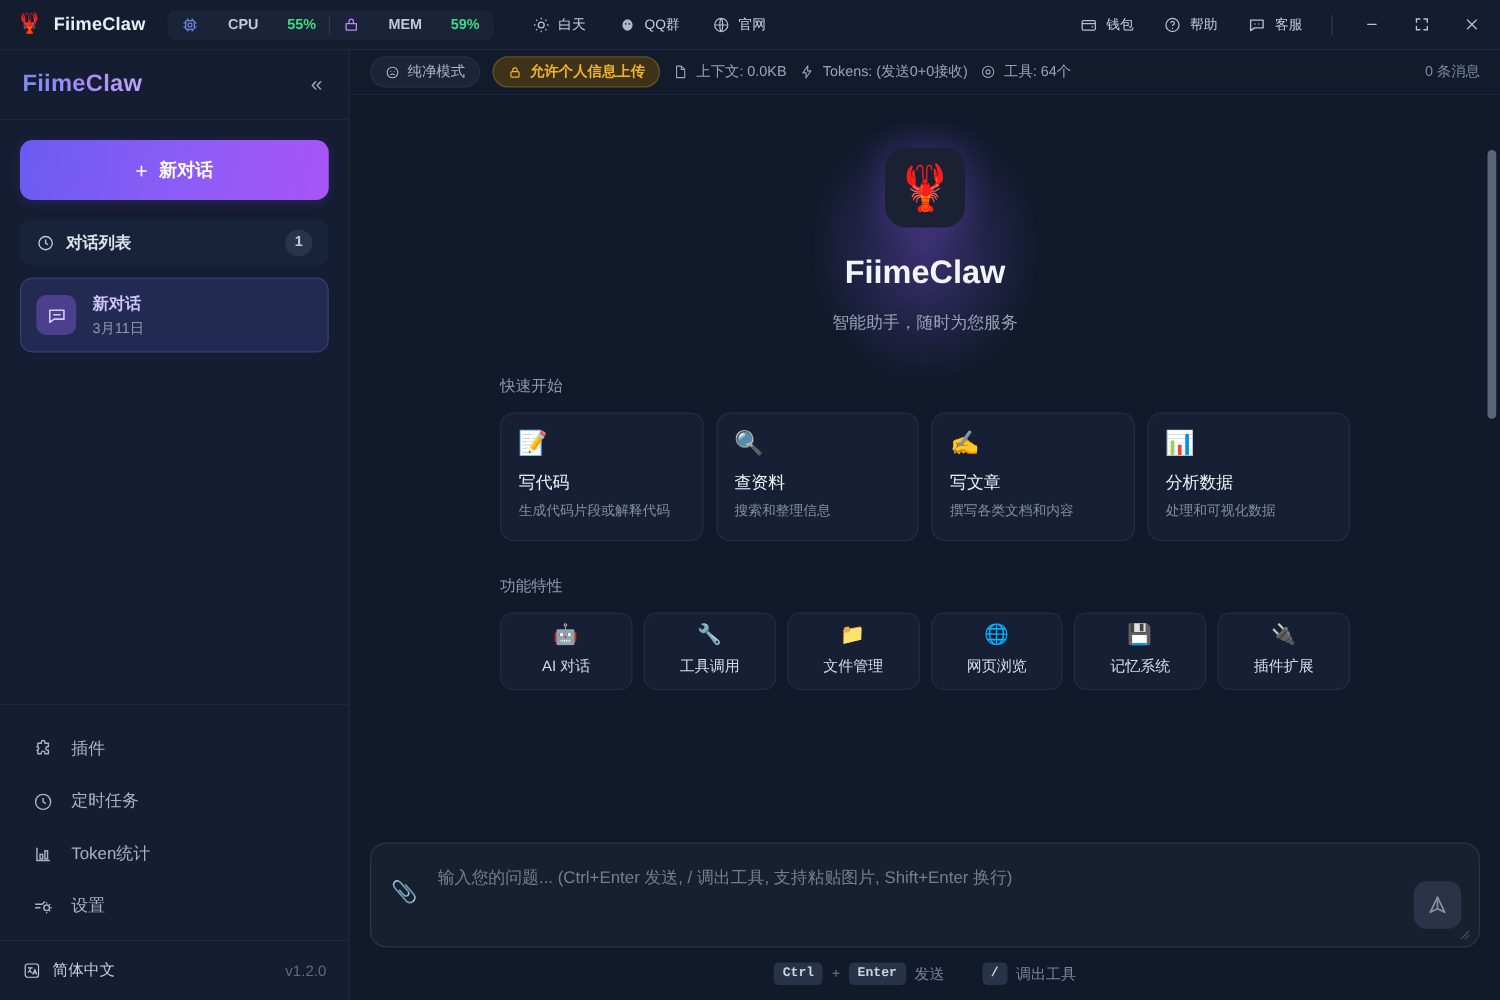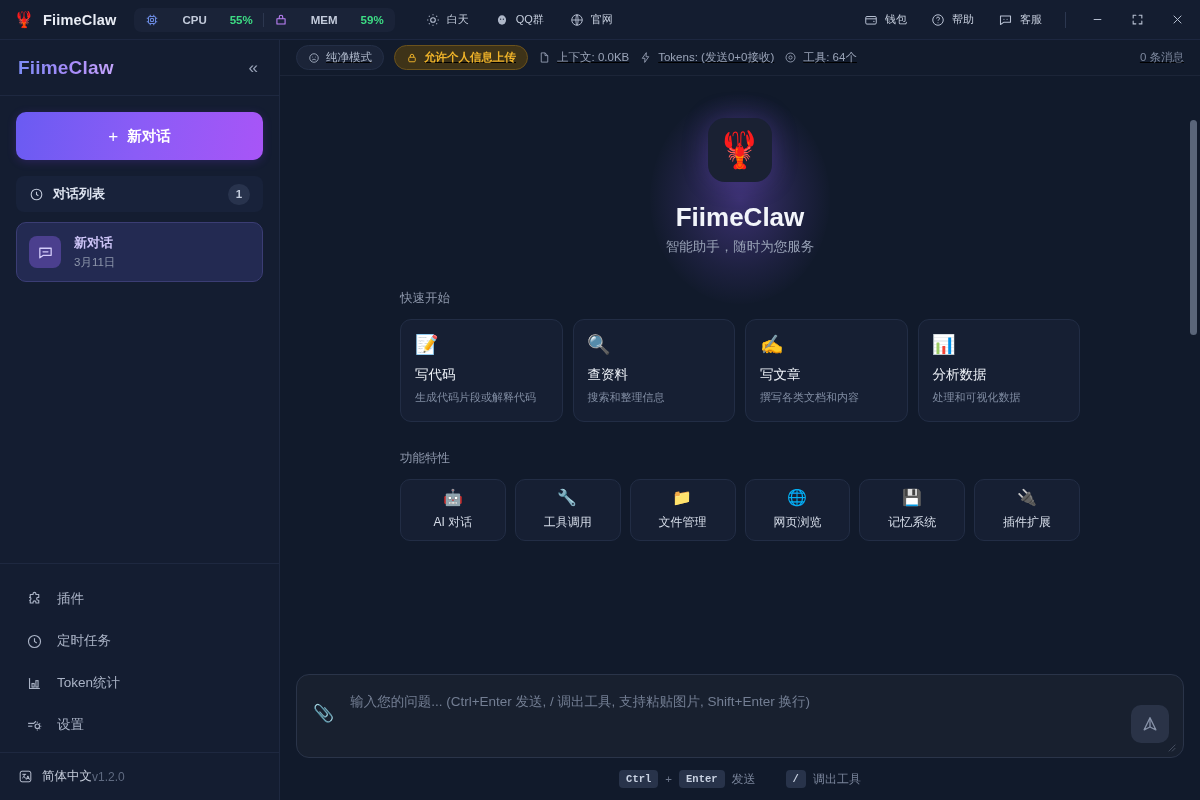--- a/index.html
+++ b/index.html
@@ -104,36 +104,35 @@
   .conv-date { color: #8d96ab; font-size: 11.5px; }
 
   .sb-nav { padding: 0 16px 6px 16px; border-top: 1px solid #1e2840; padding-top: 14px; }
   .nav-item {
     display: flex; align-items: center; gap: 14px; height: 42px;
     padding: 0 10px; border-radius: 8px; cursor: pointer;
     color: #aab3c6; font-size: 13.5px;
   }
   .sb-foot {
     height: 48px; flex: 0 0 48px; border-top: 1px solid #1e2840;
-    display: flex; align-items: center; 
+    display: flex; align-items: center; justify-content: space-between;
     padding: 0 18px;
   }
   .lang { display: flex; align-items: center; gap: 9px; color: #c6cddb;
           font-size: 12.5px; cursor: pointer; }
   .ver { color: #5f6a81; font-size: 12px; }
 
   
   .main { flex: 1; display: flex; flex-direction: column; min-width: 0;
           background: #111a2b; position: relative; }
 
   .toolbar {
     height: 36px; flex: 0 0 36px; display: flex; align-items: center;
     gap: 10px; padding: 0 16px; border-bottom: 1px solid #1c2538;
     background: #121b2c;
-    text-decoration: underline;
   }
   .chip {
     display: flex; align-items: center; gap: 6px; height: 25px;
     padding: 0 11px; border-radius: 13px; font-size: 11.5px; cursor: pointer;
     background: #1b2438; color: #aeb8ca; border: 1px solid #242f47;
   }
   .chip.warn {
     background: #3e3318; color: #f0b429; border: 1px solid #6b521c; font-weight: 600;
   }
   .stat { display: flex; align-items: center; gap: 6px; color: #9aa4b8; font-size: 11.5px; }
@@ -152,21 +151,21 @@
     pointer-events: none;
   }
   .hero-logo {
     width: 64px; height: 64px; border-radius: 17px; background: #1a2133;
     display: flex; align-items: center; justify-content: center;
     font-size: 36px; line-height: 1; position: relative; z-index: 1;
     box-shadow: 0 0 26px rgba(139,92,246,.25);
   }
   .hero-title { margin-top: 20px; color: #f2f5fa; font-size: 26px; font-weight: 700;
                 position: relative; z-index: 1; }
-  .hero-sub { margin-top: 5px; color: #98a2b6; font-size: 13.5px;
+  .hero-sub { margin-top: 16px; color: #98a2b6; font-size: 13.5px;
               position: relative; z-index: 1; }
 
   .section { margin: 0 auto; width: 680px; }
   .sec-title { color: #8f99ad; font-size: 12.5px; margin-bottom: 12px; }
 
   .quick-grid { display: grid; grid-template-columns: repeat(4, 1fr); gap: 10px; }
   .q-card {
     background: #161f33; border: 1px solid #222d45; border-radius: 11px;
     padding: 15px 14px 16px 14px; cursor: pointer; min-height: 93px;
   }

